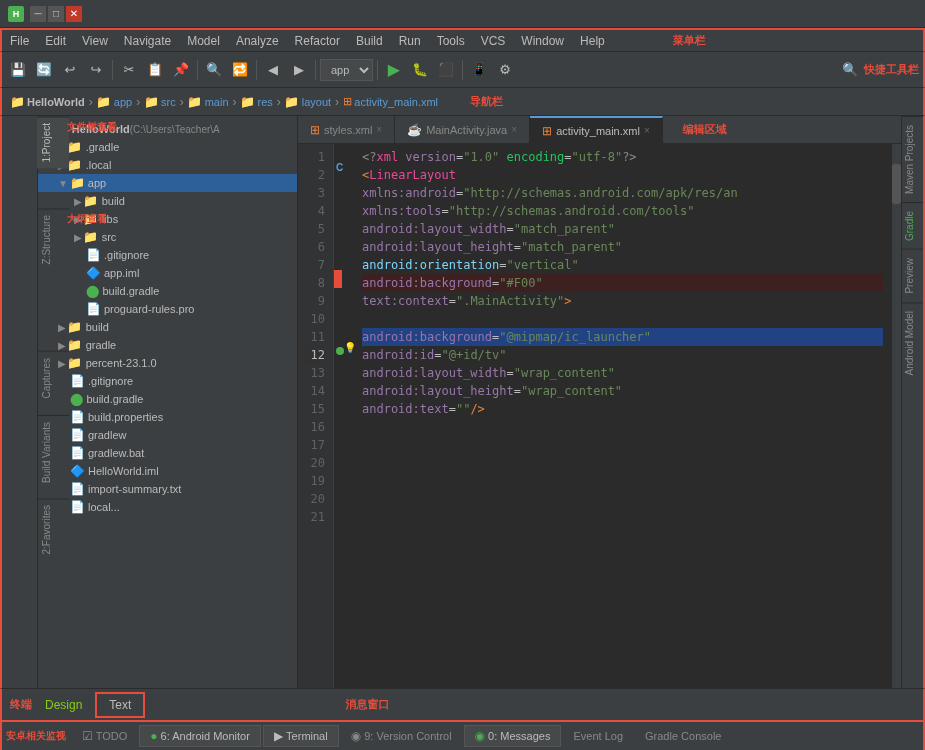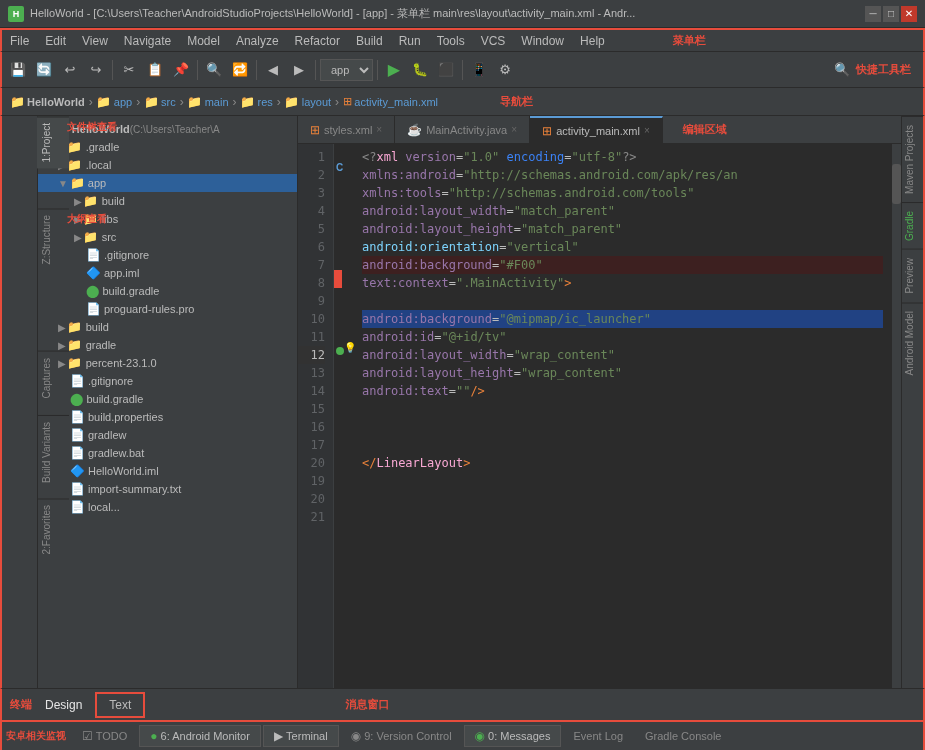--- a/index.html
+++ b/index.html
@@ -224,21 +224,21 @@
       background: #2b2b2b;
       font-family: monospace;
       font-size: 12px;
       overflow: auto;
       padding: 4px 8px;
     }
     .code-line { height: 18px; line-height: 18px; white-space: nowrap; position: relative; }
     .code-line.selected-line { background: #214283; }
     
     
-    .xml-tag { color: #f9a8d4; }
+    .xml-tag { color: #ec4899; }
     .xml-value { color: #6A8759; }
     .xml-bracket { color: #e8813a; }
     .xml-decl { color: #888888; }
     .right-tab {
       writing-mode: vertical-rl;
       transform: rotate(180deg);
       color: #888;
       font-size: 10px;
       padding: 8px 2px;
       cursor: pointer;
@@ -253,21 +253,21 @@
       background: #3c3f41;
       border-top: 1px solid #2b2b2b;
       border-left: 2px solid #e74c3c;
       border-right: 2px solid #e74c3c;
       display: flex;
       align-items: center;
     }
     .design-tab {
       padding: 4px 12px;
       font-size: 12px;
-      color: #e5e5e5;
+      color: #84cc16;
       cursor: pointer;
       border: 1px solid transparent;
     }
     .design-tab.active {
       color: #bbbbbb;
       border: 2px solid #e74c3c;
       background: #3c3f41;
     }
 
     
@@ -307,21 +307,20 @@
     .editor-tab .xml-icon { color: #e8813a; }
     .editor-tab .java-icon { color: #5b9bd5; }
   </style>
 </head>
 <body>
 
 <div class="title-bar">
   <div class="app-icon">
     <span>H</span>
   </div>
-  <span class="title-text">HelloWorld - [C:\Users\Teacher\AndroidStudioProjects\HelloWorld] - [app] - 菜单栏 main\res\layout\activity_main.xml - Andr...</span>
   <div class="window-controls">
     <button class="win-btn">─</button>
     <button class="win-btn">□</button>
     <button class="win-btn" style="background:#c0392b;color:white;">✕</button>
   </div>
 </div>
 
 <div class="menu-bar">
   <span class="menu-item">File</span>
   <span class="menu-item">Edit</span>
@@ -360,21 +359,21 @@
   </select>
   <div class="toolbar-sep"></div>
   <button class="toolbar-run-btn">▶</button>
   <button class="toolbar-btn" style="color:#e8813a;">🐛</button>
   <button class="toolbar-btn" style="color:#e74c3c;">⬛</button>
   <div class="toolbar-sep"></div>
   <button class="toolbar-btn">📱</button>
   <button class="toolbar-btn">⚙</button>
   <div style="flex:1;"></div>
   <button class="toolbar-btn">🔍</button>
-  <span class="annot" style="margin-right: 8px;">快捷工具栏</span>
+  <span class="annot" style="margin-right: 0;">快捷工具栏</span>
 </div>
 
 <div class="nav-bar">
   <span class="nav-item">
     <span class="nav-folder-icon">📁</span>
     <span style="color:#bbbbbb;font-weight:bold;">HelloWorld</span>
   </span>
   <span class="nav-sep">›</span>
   <span class="nav-item">
     <span class="nav-folder-icon">📁</span>
@@ -398,21 +397,21 @@
   <span class="nav-sep">›</span>
   <span class="nav-item">
     <span class="nav-folder-icon">📁</span>
     <span>layout</span>
   </span>
   <span class="nav-sep">›</span>
   <span class="nav-item">
     <span style="color:#e8813a;">⊞</span>
     <span>activity_main.xml</span>
   </span>
-  <span class="annot" style="margin-left: 60px;">导航栏</span>
+  <span class="annot" style="margin-left: 30px;">导航栏</span>
 </div>
 
 <div class="main-area">
 
   <div style="display:flex; flex-direction:column; width:28px; background:#3c3f41; border-right:1px solid #2b2b2b;padding-left:35px;">
     <div style="position:relative;">
       <div class="side-tab active" style="writing-mode:vertical-rl;transform:rotate(180deg);color:#bbbbbb;background:#45494a;padding:6px 4px;font-size:10px;border-bottom:1px solid #2b2b2b;text-align:center;">1:Project</div>
       <span class="annot" style="position:absolute;left:30px;top:4px;white-space:nowrap;font-size:10px;">文件树查看</span>
     </div>
     <div style="position:relative;">
@@ -636,21 +635,24 @@
 
         <div style="position:absolute; top:198px; left:2px; width:8px; height:8px; border-radius:50%; background:#4CAF50; margin-top:5px;"></div>
 
         <div style="position:absolute; top:198px; left:10px; font-size:10px; color:#e8c17a;">💡</div>
 
         <div style="position:absolute; top:18px; left:2px; font-size:10px; color:#5b9bd5; font-weight:bold;">C</div>
       </div>
 
       <div class="code-content">
         <div class="code-line">
-          <span class="xml-decl">&lt;?</span><span class="xml-tag">xml</span><span style="color:#9876AA;"> version</span><span style="color:#bbbbbb;">=</span><span class="xml-value">"1.0"</span><span style="color:#3b82f6;"> encoding</span><span style="color:#bbbbbb;">=</span><span class="xml-value">"utf-8"</span><span class="xml-decl">?&gt;</span>
+          <span class="xml-decl">&lt;?</span><span class="xml-tag">xml</span><span style="color:#9876AA;"> version</span><span style="color:#bbbbbb;">=</span><span class="xml-value">"1.0"</span><span style="color:#22c55e;"> encoding</span><span style="color:#bbbbbb;">=</span><span class="xml-value">"utf-8"</span><span class="xml-decl">?&gt;</span>
+        </div>
+        <div class="code-line">
+          <span class="xml-bracket">&lt;</span><span class="xml-tag">LinearLayout</span>
         </div>
         <div class="code-line">
           <span style="color:#9876AA;">    xmlns:android</span><span style="color:#bbbbbb;">=</span><span class="xml-value">"http://schemas.android.com/apk/res/an</span>
         </div>
         <div class="code-line">
           <span style="color:#9876AA;">    xmlns:tools</span><span style="color:#bbbbbb;">=</span><span class="xml-value">"http://schemas.android.com/tools"</span>
         </div>
         <div class="code-line">
           <span style="color:#9876AA;">    android:layout_width</span><span style="color:#bbbbbb;">=</span><span class="xml-value">"match_parent"</span>
         </div>
@@ -678,23 +680,20 @@
         </div>
         <div class="code-line">
           <span style="color:#9876AA;">        android:layout_height</span><span style="color:#bbbbbb;">=</span><span class="xml-value">"wrap_content"</span>
         </div>
         <div class="code-line">
           <span style="color:#9876AA;">        android:text</span><span style="color:#bbbbbb;">=</span><span class="xml-value">""</span><span class="xml-bracket">/&gt;</span>
         </div>
         <div class="code-line">&nbsp;</div>
         <div class="code-line">&nbsp;</div>
         <div class="code-line">&nbsp;</div>
-        <div class="code-line">
-          <span class="xml-bracket">&lt;/</span><span class="xml-tag">LinearLayout</span><span class="xml-bracket">&gt;</span>
-        </div>
         <div class="code-line">&nbsp;</div>
       </div>
 
       <div class="scrollbar-right" style="width:10px;background:#3c3f41;border-left:1px solid #2b2b2b;">
         <div style="height:40px;background:#555;margin-top:20px;border-radius:3px;"></div>
       </div>
     </div>
   </div>
 
   <div style="width:22px;background:#3c3f41;border-left:1px solid #2b2b2b;display:flex;flex-direction:column;">

